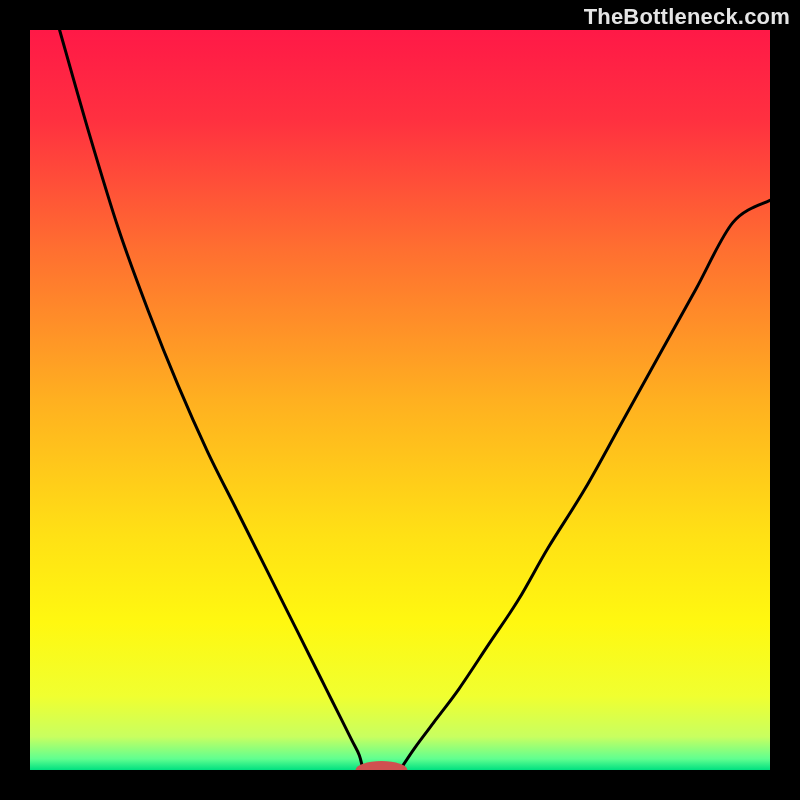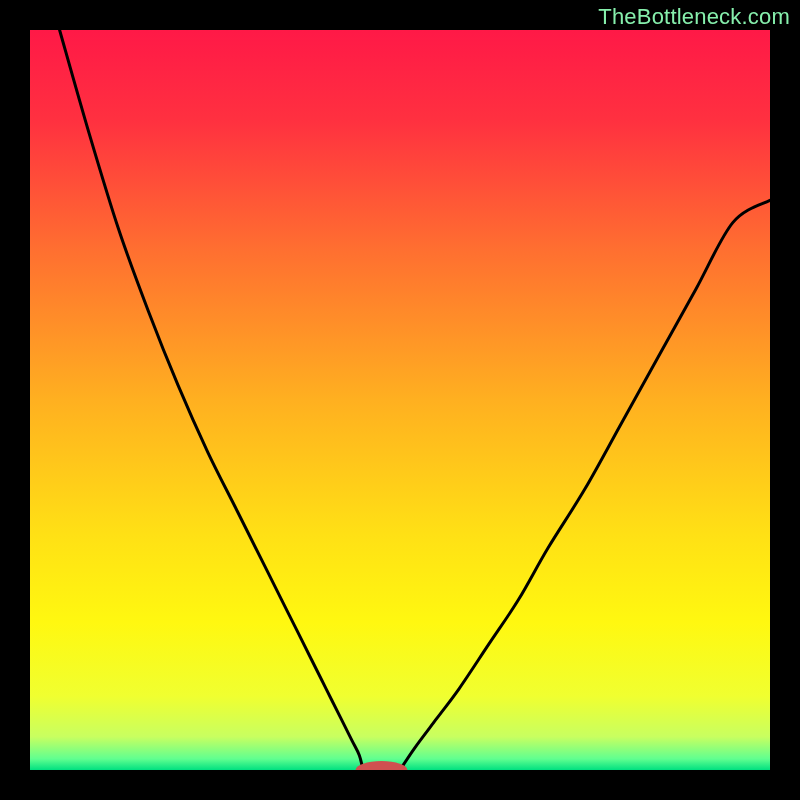--- a/index.html
+++ b/index.html
@@ -13,23 +13,23 @@
   .container {
     width: 800px;
     height: 800px;
     position: relative;
     background: #000;
   }
   .watermark {
     position: absolute;
     top: 4px;
     right: 10px;
-    color: #86efac;
+    color: #e5e5e5;
     font-size: 22px;
-    font-weight: 400;
+    font-weight: 700;
     z-index: 10;
     letter-spacing: 0.2px;
   }
   .plot-area {
     position: absolute;
     left: 30px;
     top: 30px;
     width: 740px;
     height: 740px;
   }

